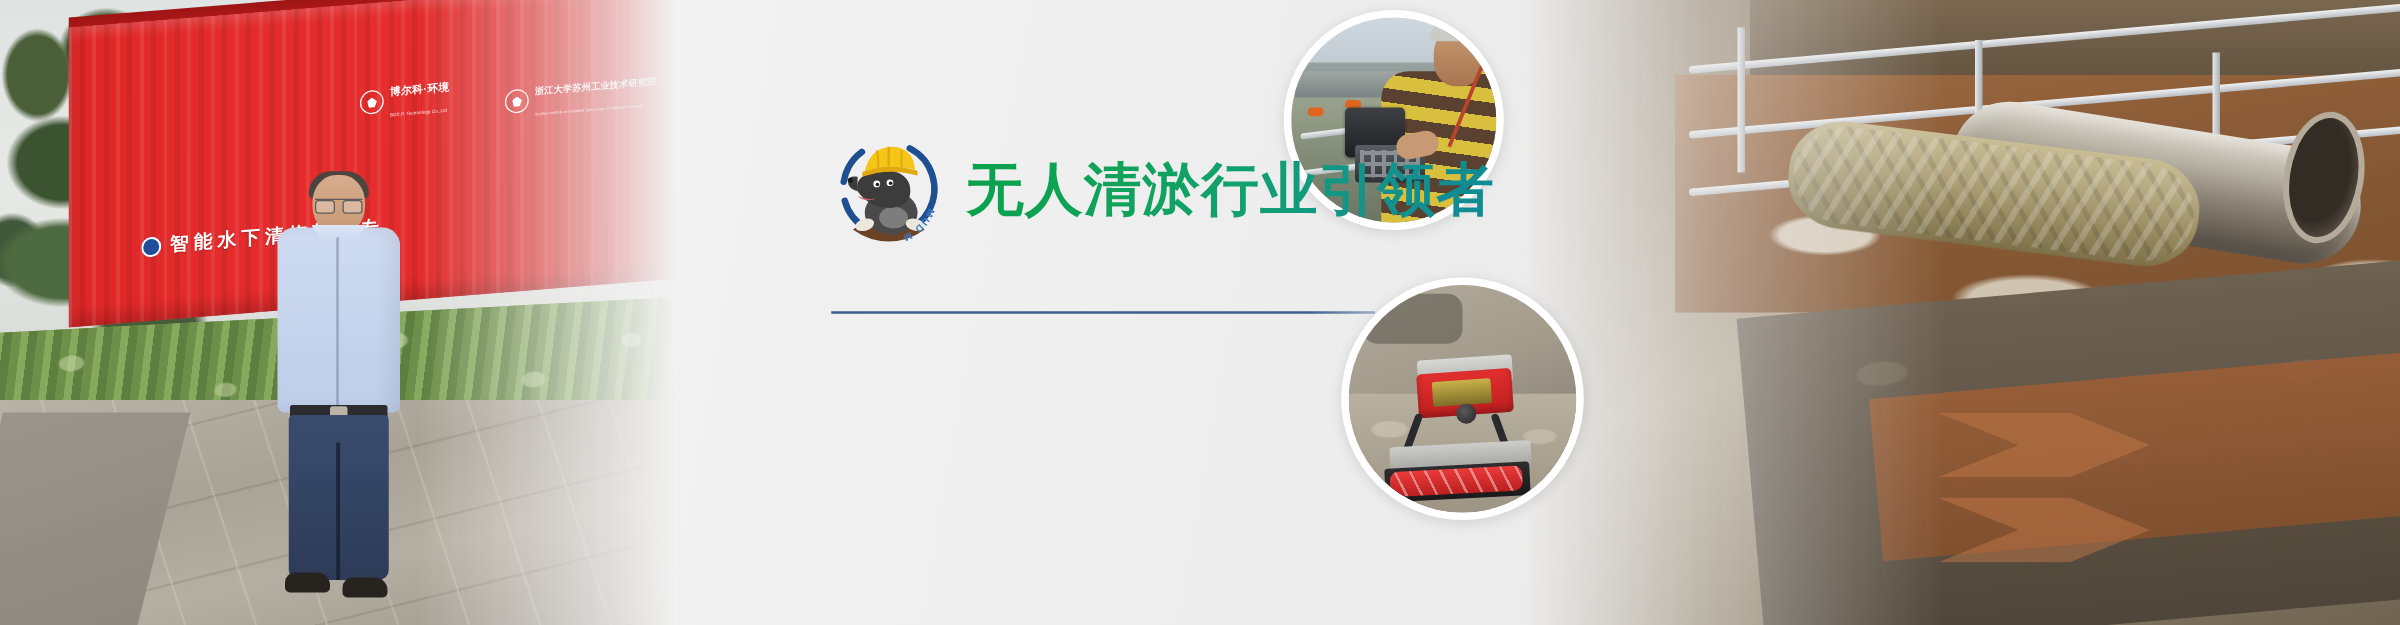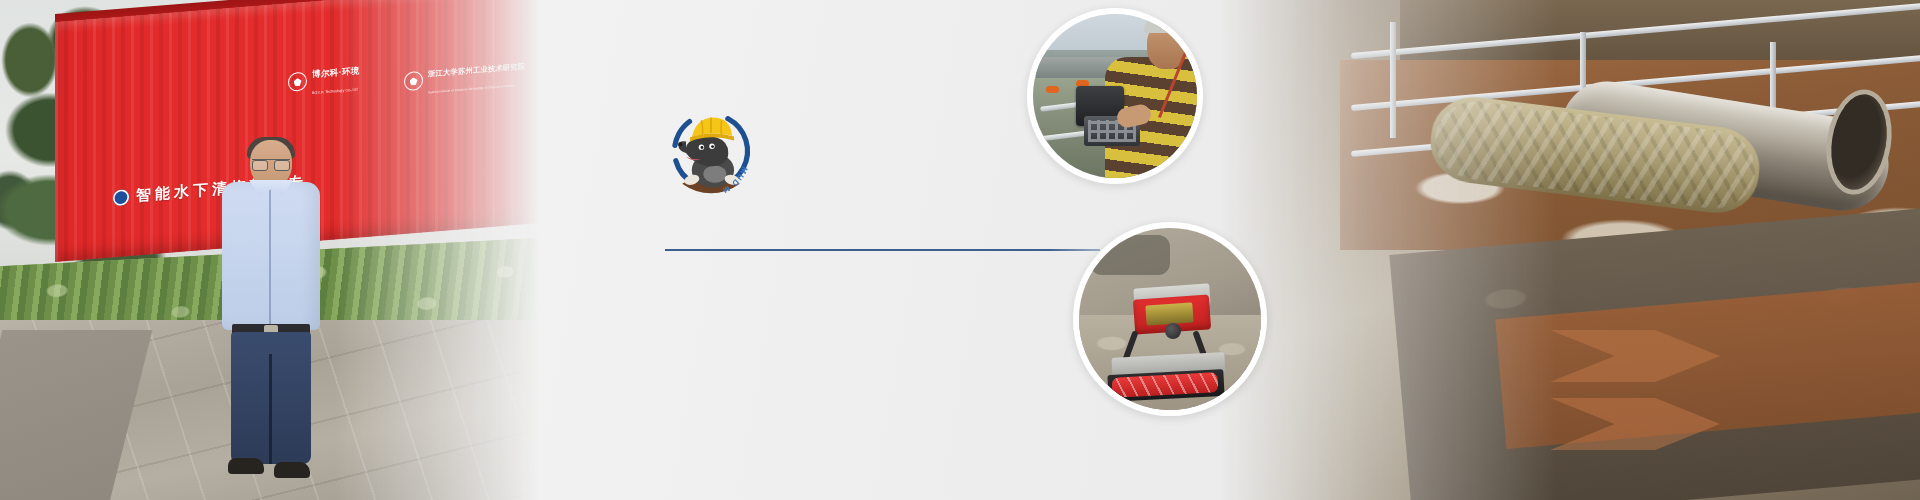--- a/index.html
+++ b/index.html
@@ -384,16 +384,17 @@
         <path d="M50 15 L50 31" stroke="#e0a90d" stroke-width="2" fill="none"></path>
         <path d="M40 18 Q42 27 41 33" stroke="#e0a90d" stroke-width="1.6" fill="none"></path>
         <path d="M61 18 Q60 27 61 33" stroke="#e0a90d" stroke-width="1.6" fill="none"></path>
 
         <text font-size="8.2" font-weight="bold" fill="#3f7bc4" letter-spacing="1.1" font-family="Liberation Sans, sans-serif">
           <textPath href="#arcpath" startOffset="4"><tspan>MUD MOLE</tspan></textPath>
         </text>
       </svg>
     </div>
 
+    <div id="headline">无人清淤行业引领者</div>
     <div id="divider"></div>
   </div>
 
 </div>
 
 </body></html>

